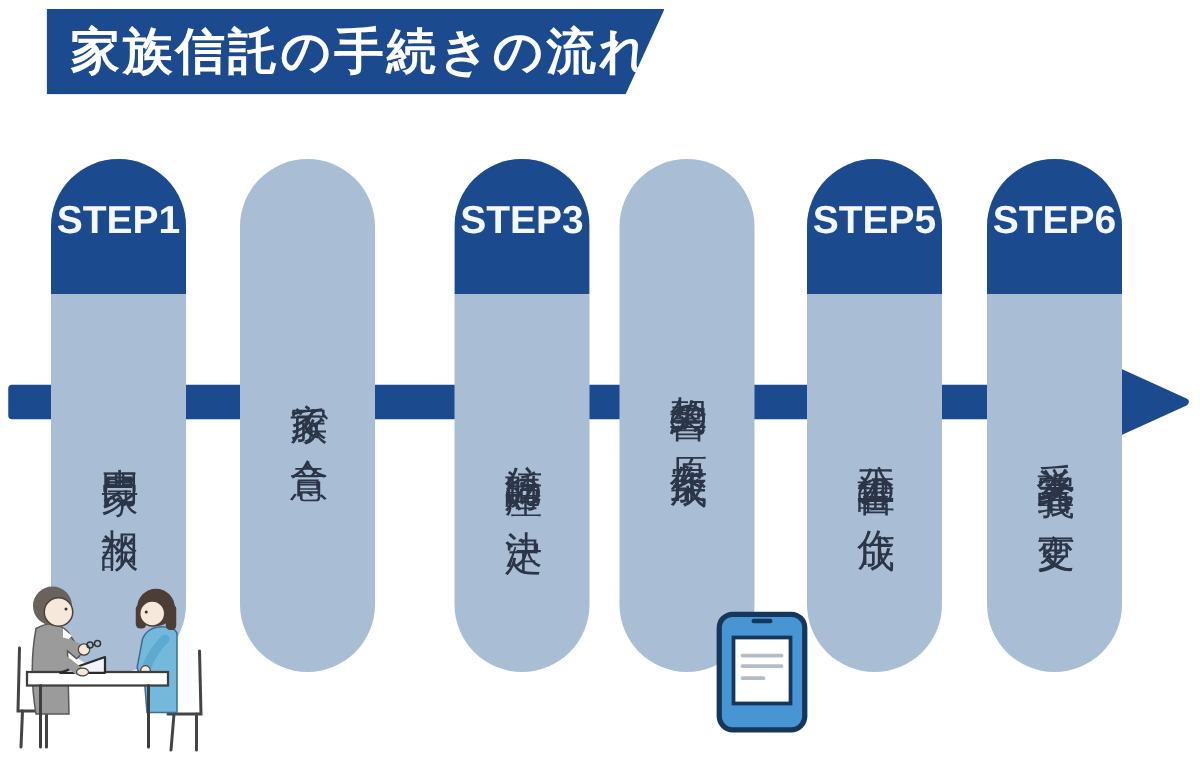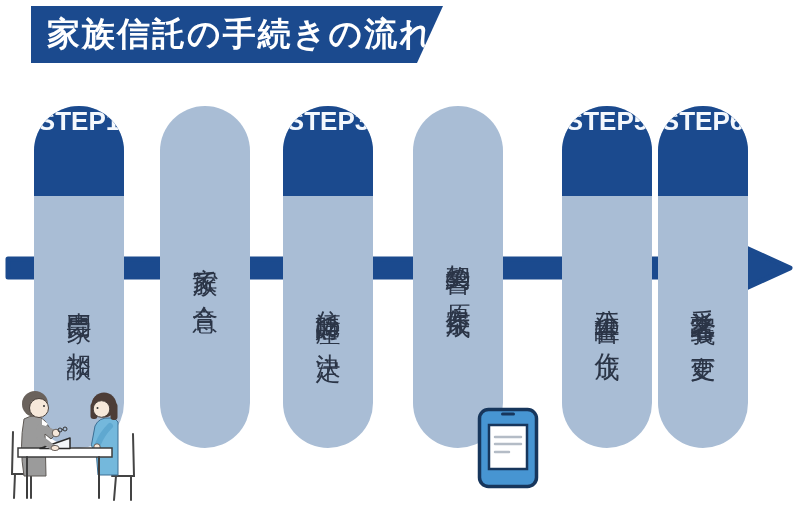--- a/index.html
+++ b/index.html
@@ -21,36 +21,36 @@
   
   .flow-arrow{position:absolute;left:0;top:0;z-index:0;}
   
   .pill{
     position:absolute;top:106px;width:90px;height:342px;
     border-radius:45px;overflow:hidden;z-index:1;
     display:flex;flex-direction:column;background:#a9bdd5;
   }
   .pill-header{
     height:90px;background:#1b4a8e;flex:none;
-    display:flex;align-items:flex-start;justify-content:center;
+    display:flex;align-items:center;justify-content:center;
     padding-bottom:9px;box-sizing:border-box;
   }
   .step-label{
     color:#f4f8fd;font-size:26px;font-weight:bold;letter-spacing:0px;white-space:nowrap;
   }
   .pill-body{
     flex:1;display:flex;align-items:center;justify-content:center;
     padding-bottom:14px;box-sizing:border-box;
   }
   .step-text{
     writing-mode:vertical-rl;text-orientation:upright;
     color:#2b3547;font-size:25px;letter-spacing:3px;line-height:1;
     font-family:"Liberation Sans","DejaVu Sans",sans-serif;
   }
-  .p1{left:34px}.p2{left:160px}.p3{left:283px}.p4{left:413px}.p5{left:562px}.p6{left:658px}
+  .p1{left:34px}.p2{left:160px}.p3{left:303px}.p4{left:413px}.p5{left:538px}.p6{left:658px}
   
   .consult{position:absolute;left:0px;top:388px;z-index:2;}
   .tablet{position:absolute;left:477px;top:407px;z-index:2;}
 </style>
 </head>
 <body>
 
 <div class="canvas">
 
   <div class="banner">

